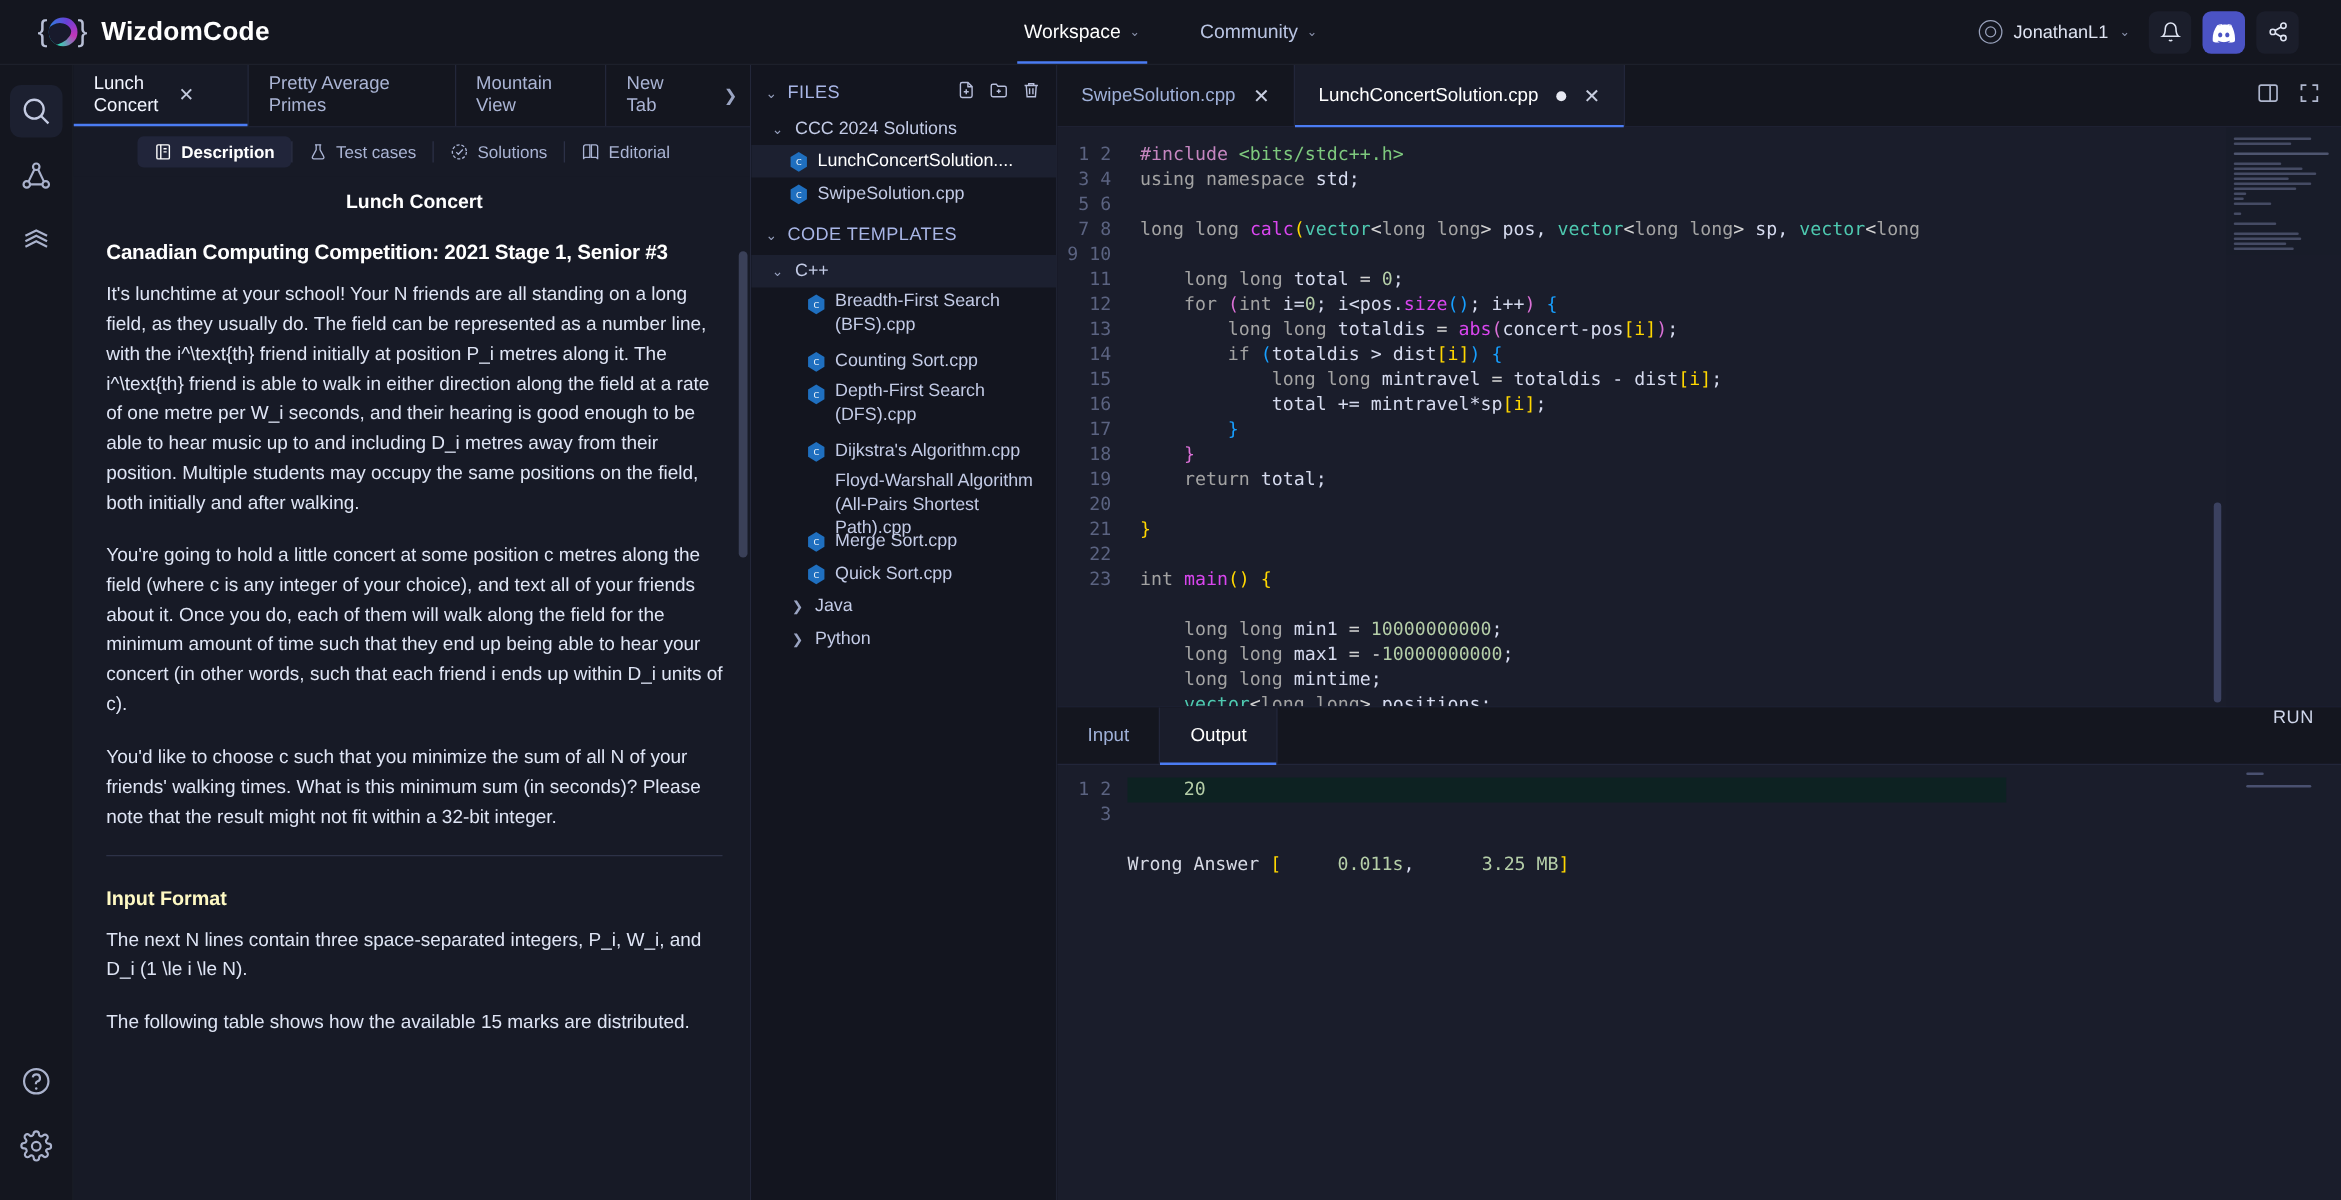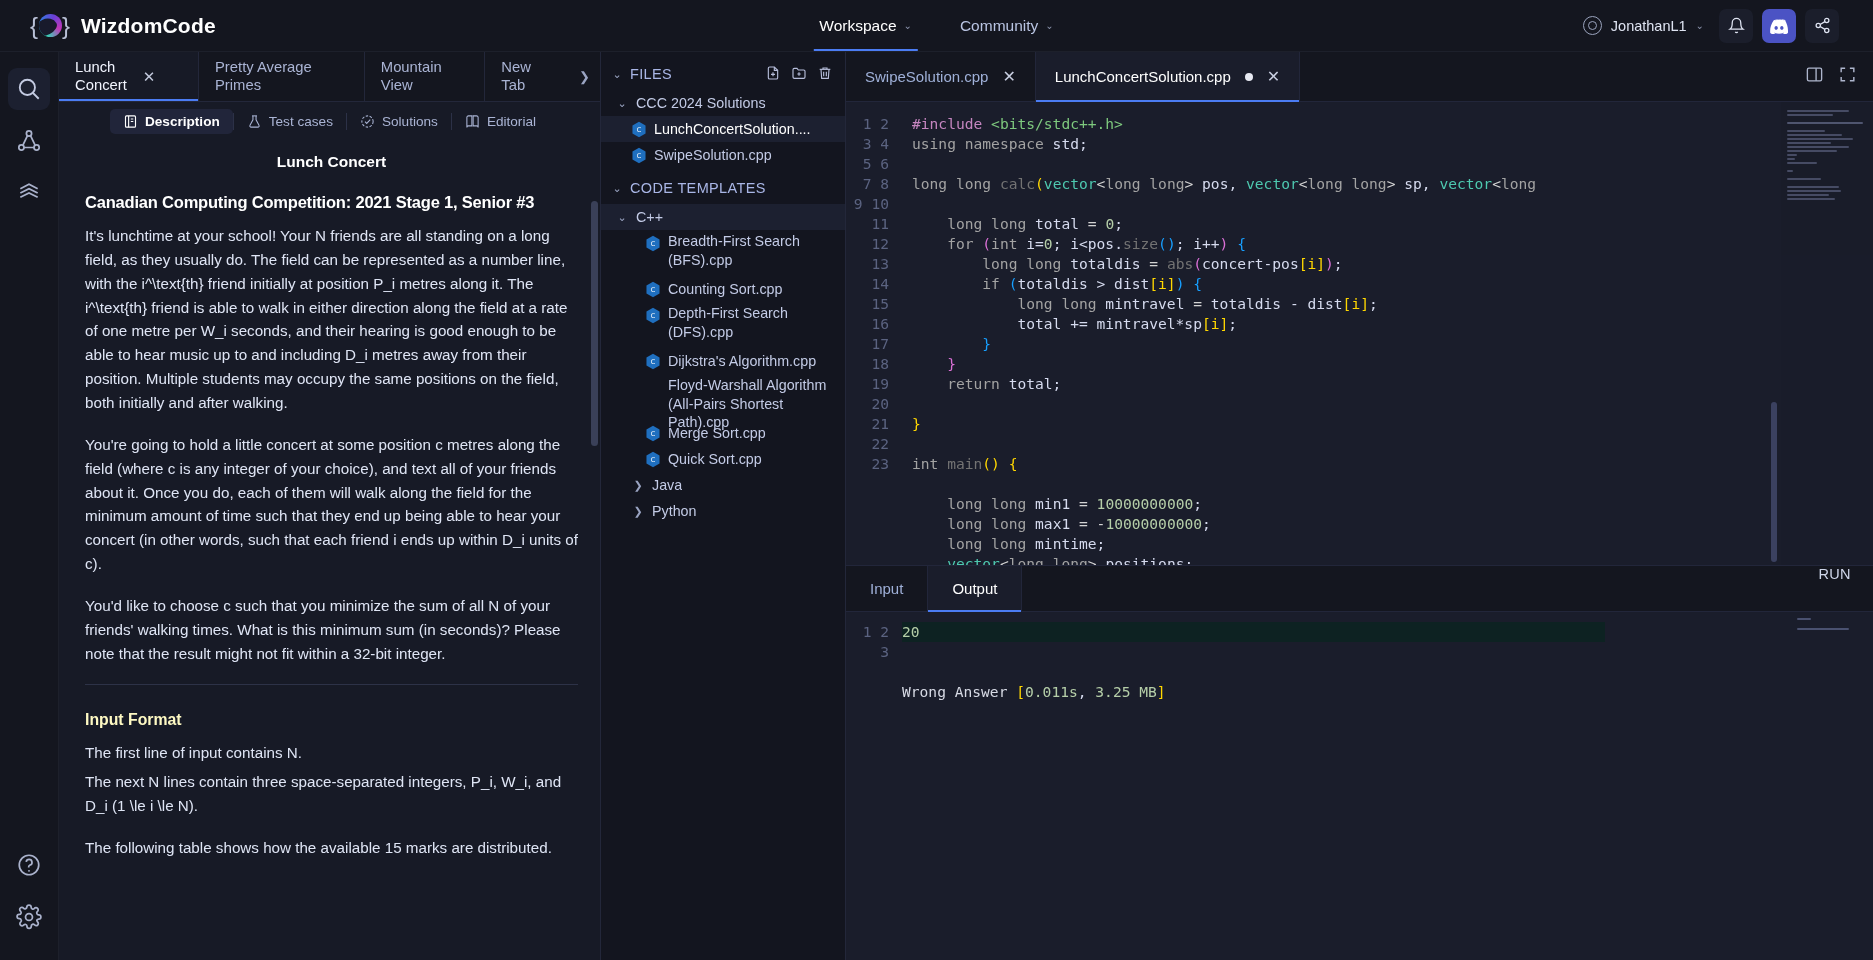--- a/index.html
+++ b/index.html
@@ -149,29 +149,29 @@
   .io-lines { flex: 1; font-family: "DejaVu Sans Mono", monospace; font-size: 14.6px; line-height: 20px; white-space: pre; }
   .io-hl { background: #0d2222; display: block; width: 703px; }
   .io-mini { position: absolute; right: 6px; top: 6px; width: 70px; }
   .io-mini .mm-line { height: 2px; margin-bottom: 3px; background: #4a5170; border-radius: 1px; }
 
   
   .t-pre  { color: #c586c0; }
   .t-str  { color: #7ec97e; }
   .t-kw   { color: #a3a3a3; }
   .t-type { color: #4ec9b0; }
-  .t-fn   { color: #737373; }
+  .t-fn   { color: #d946ef; }
   .t-num  { color: #b5cea8; }
   .t-op   { color: #d4d4d4; }
   .t-par  { color: #ffd700; }
   .t-par2 { color: #da70d6; }
   .t-par3 { color: #179fff; }
   .t-pln  { color: #d6dbef; }
   .t-err  { color: #d7dae5; }
-  .t-ok   { color: #b5cea8; }
+  .t-ok   { color: #b5cea8; margin-left: 45px; }
 </style>
 </head>
 <body>
 
 <div class="app">
 
   <div class="topbar">
     <div class="brand">
       <div class="logo-wrap">
         <span class="logo-brace l">{</span>
@@ -315,21 +315,20 @@
       </div>
 
       <div class="problem">
         <div class="prob-title">Lunch Concert</div>
         <div class="prob-h2">Canadian Computing Competition: 2021 Stage 1, Senior #3</div>
         <div class="prob-p">It's lunchtime at your school! Your N friends are all standing on a long field, as they usually do. The field can be represented as a number line, with the i^\text{th} friend initially at position P_i metres along it. The i^\text{th} friend is able to walk in either direction along the field at a rate of one metre per W_i seconds, and their hearing is good enough to be able to hear music up to and including D_i metres away from their position. Multiple students may occupy the same positions on the field, both initially and after walking.</div>
         <div class="prob-p">You're going to hold a little concert at some position c metres along the field (where c is any integer of your choice), and text all of your friends about it. Once you do, each of them will walk along the field for the minimum amount of time such that they end up being able to hear your concert (in other words, such that each friend i ends up within D_i units of c).</div>
         <div class="prob-p">You'd like to choose c such that you minimize the sum of all N of your friends' walking times. What is this minimum sum (in seconds)? Please note that the result might not fit within a 32-bit integer.</div>
         <div class="prob-hr"></div>
         <div class="prob-h3">Input Format</div>
-        <div class="prob-p" style="margin-bottom:6px">The first line of input contains N.</div>
         <div class="prob-p">The next N lines contain three space-separated integers, P_i, W_i, and D_i (1 \le i \le N).</div>
         <div class="prob-p">The following table shows how the available 15 marks are distributed.</div>
         <div class="scrollthumb"></div>
       </div>
     </div>
 
     <div class="explorer">
       <div class="exp-header">
         <span class="chev">⌄</span>
         <span class="exp-title">FILES</span>

